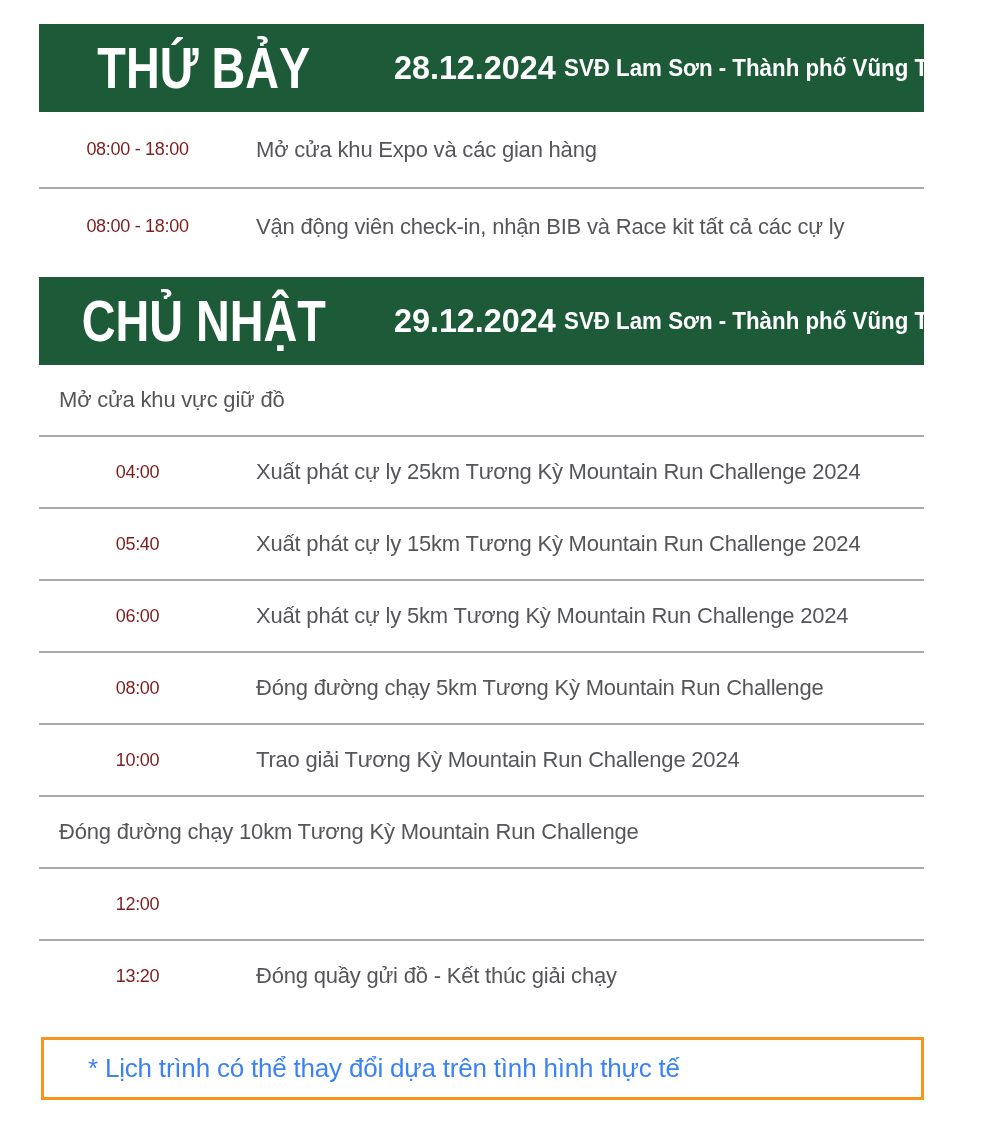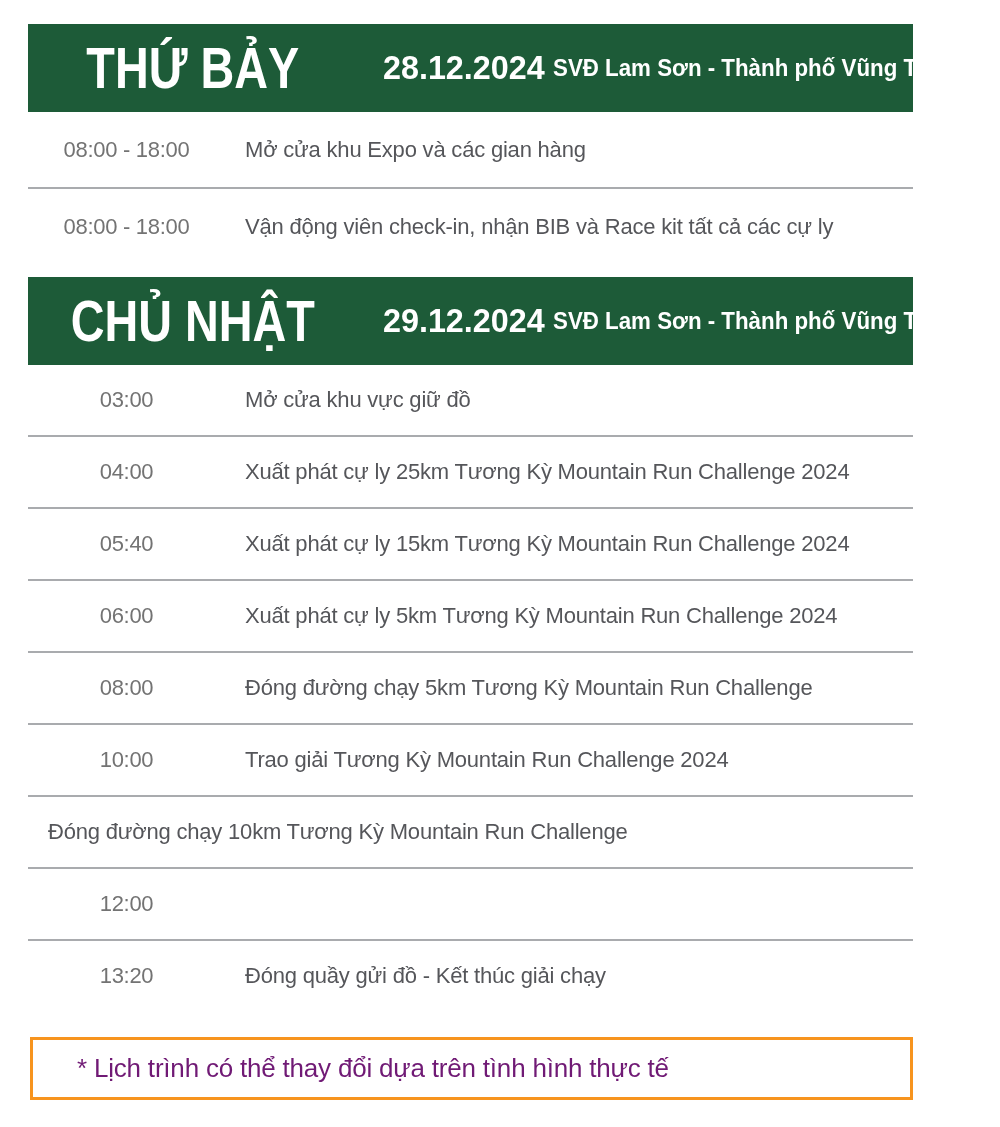--- a/index.html
+++ b/index.html
@@ -7,20 +7,21 @@
     padding: 0;
     background: #ffffff;
     font-family: "Liberation Sans", sans-serif;
   }
   .page {
     position: relative;
     width: 948px;
     height: 1127px;
     background: #ffffff;
     overflow: hidden;
+    padding-left: 11px;
   }
   .day-header {
     margin: 0 35px 0 28px;
     height: 88px;
     background: #1D5B38;
     display: flex;
     align-items: center;
   }
   .day-header.first { margin-top: 24px; }
   .day-header.second { margin-top: 13px; }
@@ -71,22 +72,22 @@
   }
   .row {
     display: flex;
     align-items: center;
   }
   .rows.sat .row { height: 75px; }
   .rows.sun .row { height: 70px; }
   .row .time {
     flex: 0 0 197px;
     text-align: center;
-    font-size: 22px;
-    color: #737373;
+    font-size: 18px;
+    color: #7f1d1d;
     letter-spacing: -0.3px;
     white-space: nowrap;
   }
   .row .desc {
     padding-left: 20px;
     font-size: 22px;
     color: #55565A;
     letter-spacing: -0.2px;
     white-space: nowrap;
   }
@@ -98,21 +99,21 @@
     margin: 26px 35px 0 30px;
     border: 3px solid #F7941E;
     height: 57px;
     display: flex;
     align-items: center;
     padding-left: 44px;
     box-sizing: content-box;
   }
   .note-box .note-text {
     font-size: 26px;
-    color: #701a75;
+    color: #3b82f6;
     letter-spacing: -0.2px;
     white-space: nowrap;
   }
 </style>
 </head>
 <body>
 
 <div class="page">
 
   <section>
@@ -143,21 +144,20 @@
       <div class="day-name-col">
         <span class="big">CHỦ NHẬT</span>
       </div>
       <div class="day-meta-col">
         <span class="hdr-date">29.12.2024</span>
         <span class="hdr-venue">SVĐ Lam Sơn - Thành phố Vũng Tàu</span>
       </div>
     </header>
     <div class="rows sun">
   <div class="row">
-    <div class="time">03:00</div>
     <div class="desc">Mở cửa khu vực giữ đồ</div>
   </div>
 <div class="divider"></div>
   <div class="row">
     <div class="time">04:00</div>
     <div class="desc">Xuất phát cự ly 25km Tương Kỳ Mountain Run Challenge 2024</div>
   </div>
 <div class="divider"></div>
   <div class="row">
     <div class="time">05:40</div>

